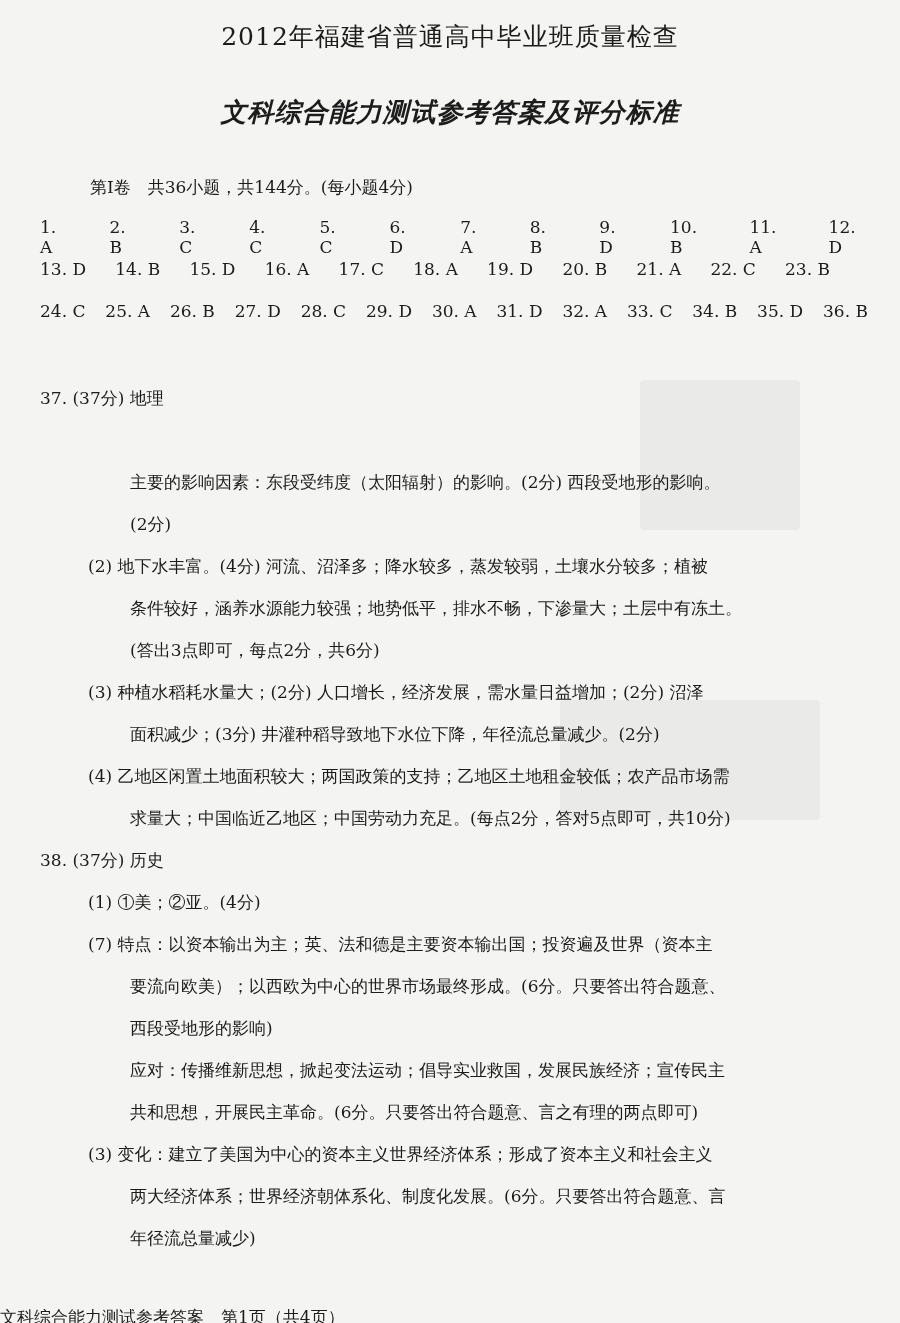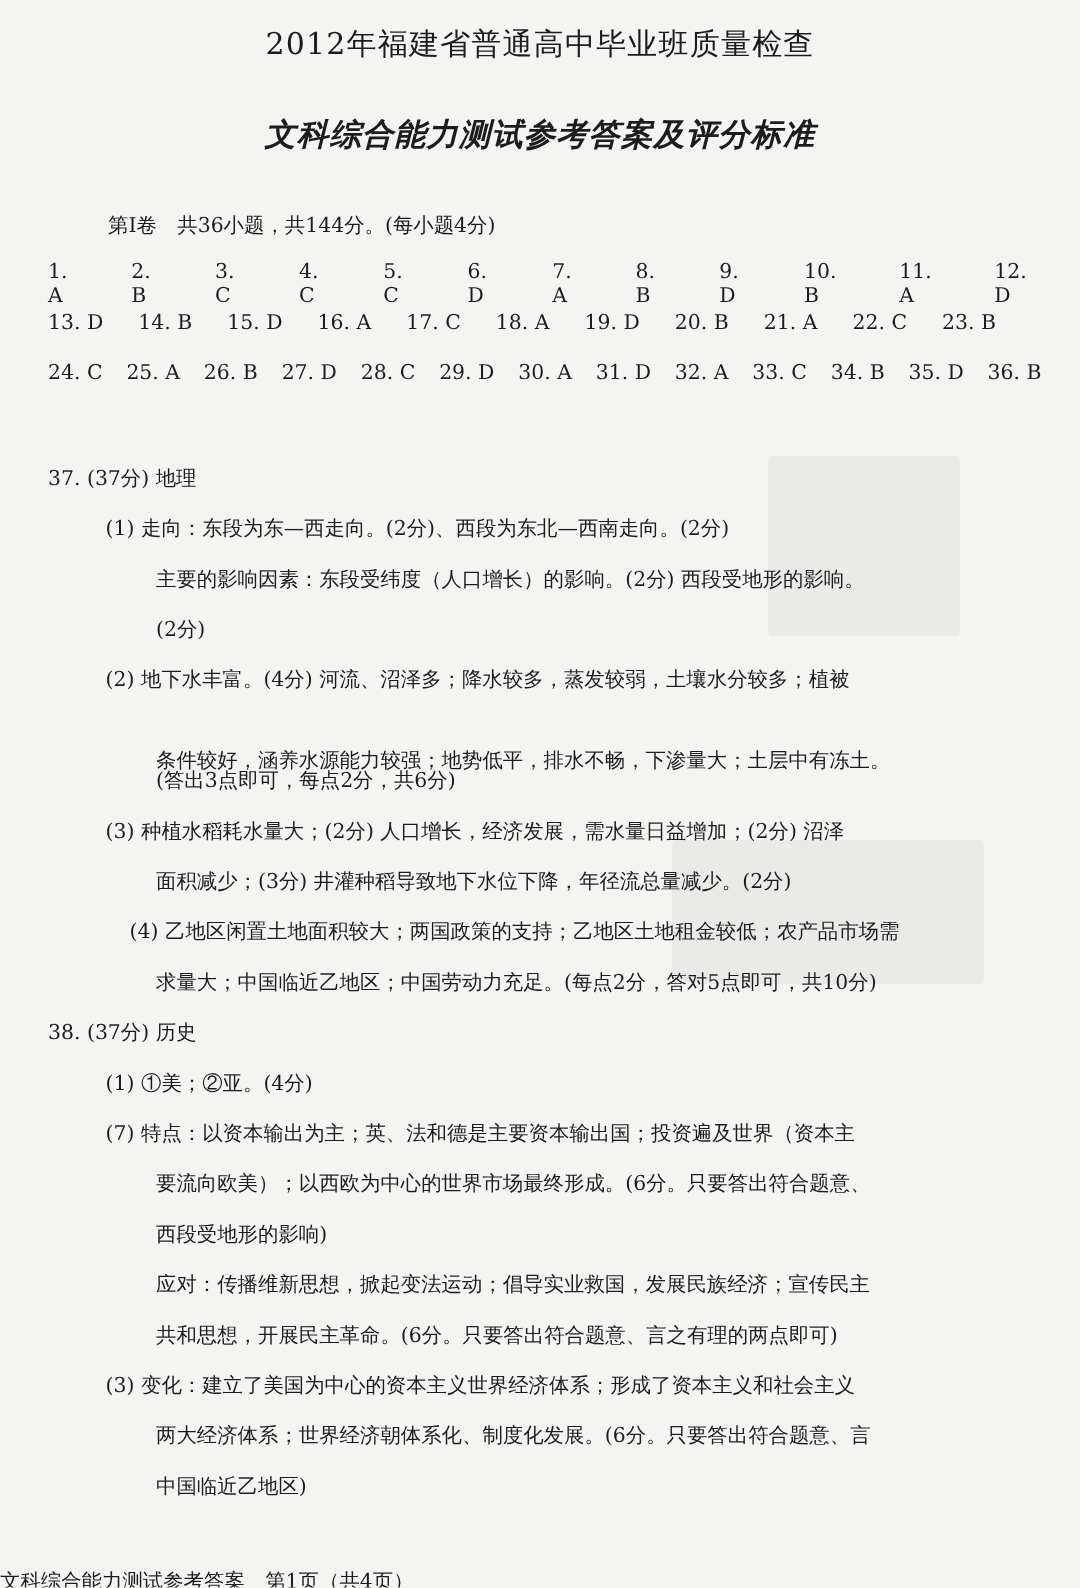--- a/index.html
+++ b/index.html
@@ -69,36 +69,35 @@
     <span>31. D</span>
     <span>32. A</span>
     <span>33. C</span>
     <span>34. B</span>
     <span>35. D</span>
     <span>36. B</span>
   </div>
 
 
   <div class="line" style="left:40px;top:387px;">37. (37分) 地理</div>
-  <div class="line" style="left:88px;top:429px;">(1) 走向：东段为东—西走向。(2分)、西段为东北—西南走向。(2分)</div>
-  <div class="line" style="left:130px;top:471px;">主要的影响因素：东段受纬度（人口增长）的影响。(2分) 西段受地形的影响。</div>
+  <div class="line" style="left:130px;top:471px;">主要的影响因素：东段受纬度（太阳辐射）的影响。(2分) 西段受地形的影响。</div>
   <div class="line" style="left:130px;top:513px;">(2分)</div>
   <div class="line" style="left:88px;top:555px;">(2) 地下水丰富。(4分) 河流、沼泽多；降水较多，蒸发较弱，土壤水分较多；植被</div>
-  <div class="line" style="left:130px;top:597px;margin-top:25px;">条件较好，涵养水源能力较强；地势低平，排水不畅，下渗量大；土层中有冻土。</div>
+  <div class="line" style="left:130px;top:597px;">条件较好，涵养水源能力较强；地势低平，排水不畅，下渗量大；土层中有冻土。</div>
   <div class="line" style="left:130px;top:639px;">(答出3点即可，每点2分，共6分)</div>
   <div class="line" style="left:88px;top:681px;">(3) 种植水稻耗水量大；(2分) 人口增长，经济发展，需水量日益增加；(2分) 沼泽</div>
   <div class="line" style="left:130px;top:723px;">面积减少；(3分) 井灌种稻导致地下水位下降，年径流总量减少。(2分)</div>
-  <div class="line" style="left:88px;top:765px;margin-left:20px;">(4) 乙地区闲置土地面积较大；两国政策的支持；乙地区土地租金较低；农产品市场需</div>
+  <div class="line" style="left:88px;top:765px;">(4) 乙地区闲置土地面积较大；两国政策的支持；乙地区土地租金较低；农产品市场需</div>
   <div class="line" style="left:130px;top:807px;">求量大；中国临近乙地区；中国劳动力充足。(每点2分，答对5点即可，共10分)</div>
 
   <div class="line" style="left:40px;top:849px;">38. (37分) 历史</div>
   <div class="line" style="left:88px;top:891px;">(1) ①美；②亚。(4分)</div>
   <div class="line" style="left:88px;top:933px;">(7) 特点：以资本输出为主；英、法和德是主要资本输出国；投资遍及世界（资本主</div>
   <div class="line" style="left:130px;top:975px;">要流向欧美）；以西欧为中心的世界市场最终形成。(6分。只要答出符合题意、</div>
   <div class="line" style="left:130px;top:1017px;">西段受地形的影响)</div>
   <div class="line" style="left:130px;top:1059px;">应对：传播维新思想，掀起变法运动；倡导实业救国，发展民族经济；宣传民主</div>
   <div class="line" style="left:130px;top:1101px;">共和思想，开展民主革命。(6分。只要答出符合题意、言之有理的两点即可)</div>
   <div class="line" style="left:88px;top:1143px;">(3) 变化：建立了美国为中心的资本主义世界经济体系；形成了资本主义和社会主义</div>
   <div class="line" style="left:130px;top:1185px;">两大经济体系；世界经济朝体系化、制度化发展。(6分。只要答出符合题意、言</div>
-  <div class="line" style="left:130px;top:1227px;">中国临近乙地区)</div>
+  <div class="line" style="left:130px;top:1227px;">年径流总量减少)</div>
 
   <div class="footer">文科综合能力测试参考答案　第1页（共4页）</div>
 </div>
 
 </body></html>

